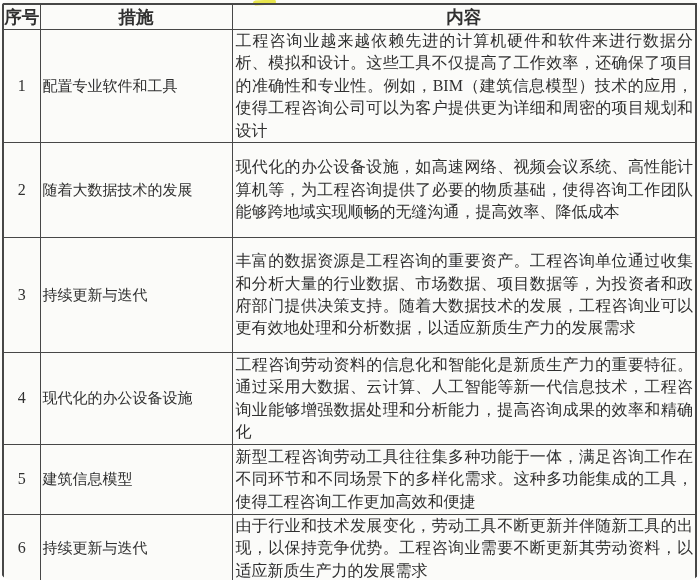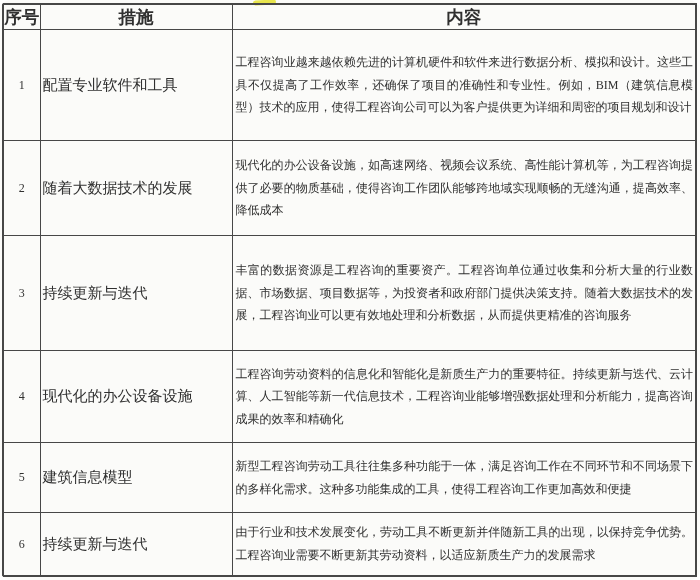--- a/index.html
+++ b/index.html
@@ -25,21 +25,21 @@
     border-collapse:collapse;
     table-layout:fixed;
     border:2px solid var(--line);
   }
   .doc-table col.c-num{width:37px;}
   .doc-table col.c-measure{width:192px;}
   .doc-table th,.doc-table td{
     border:1px solid var(--line);
     padding:0;
     vertical-align:middle;
-    font-size:12px;
+    font-size:16px;
     line-height:22.4px;
     overflow:hidden;
   }
   .doc-table th{
     font-weight:bold;
     text-align:center;
     height:24px;
     font-size:17.5px;
   }
   td.cell-num{
@@ -99,26 +99,26 @@
         <td class="cell-content">工程咨询业越来越依赖先进的计算机硬件和软件来进行数据分析、模拟和设计。这些工具不仅提高了工作效率，还确保了项目的准确性和专业性。例如，BIM（建筑信息模型）技术的应用，使得工程咨询公司可以为客户提供更为详细和周密的项目规划和设计</td>
       </tr>
       <tr class="r2">
         <td class="cell-num">2</td>
         <td class="cell-measure">随着大数据技术的发展</td>
         <td class="cell-content">现代化的办公设备设施，如高速网络、视频会议系统、高性能计算机等，为工程咨询提供了必要的物质基础，使得咨询工作团队能够跨地域实现顺畅的无缝沟通，提高效率、降低成本</td>
       </tr>
       <tr class="r3">
         <td class="cell-num">3</td>
         <td class="cell-measure">持续更新与迭代</td>
-        <td class="cell-content">丰富的数据资源是工程咨询的重要资产。工程咨询单位通过收集和分析大量的行业数据、市场数据、项目数据等，为投资者和政府部门提供决策支持。随着大数据技术的发展，工程咨询业可以更有效地处理和分析数据，从而提供更精准的咨询服务</td>
+        <td class="cell-content">丰富的数据资源是工程咨询的重要资产。工程咨询单位通过收集和分析大量的行业数据、市场数据、项目数据等，为投资者和政府部门提供决策支持。随着大数据技术的发展，工程咨询业可以更有效地处理和分析数据，以适应新质生产力的发展需求</td>
       </tr>
       <tr class="r4">
         <td class="cell-num">4</td>
         <td class="cell-measure">现代化的办公设备设施</td>
-        <td class="cell-content">工程咨询劳动资料的信息化和智能化是新质生产力的重要特征。持续更新与迭代、云计算、人工智能等新一代信息技术，工程咨询业能够增强数据处理和分析能力，提高咨询成果的效率和精确化</td>
+        <td class="cell-content">工程咨询劳动资料的信息化和智能化是新质生产力的重要特征。通过采用大数据、云计算、人工智能等新一代信息技术，工程咨询业能够增强数据处理和分析能力，提高咨询成果的效率和精确化</td>
       </tr>
       <tr class="r5">
         <td class="cell-num">5</td>
         <td class="cell-measure">建筑信息模型</td>
         <td class="cell-content">新型工程咨询劳动工具往往集多种功能于一体，满足咨询工作在不同环节和不同场景下的多样化需求。这种多功能集成的工具，使得工程咨询工作更加高效和便捷</td>
       </tr>
       <tr class="r6">
         <td class="cell-num">6</td>
         <td class="cell-measure">持续更新与迭代</td>
         <td class="cell-content">由于行业和技术发展变化，劳动工具不断更新并伴随新工具的出现，以保持竞争优势。工程咨询业需要不断更新其劳动资料，以适应新质生产力的发展需求</td>

